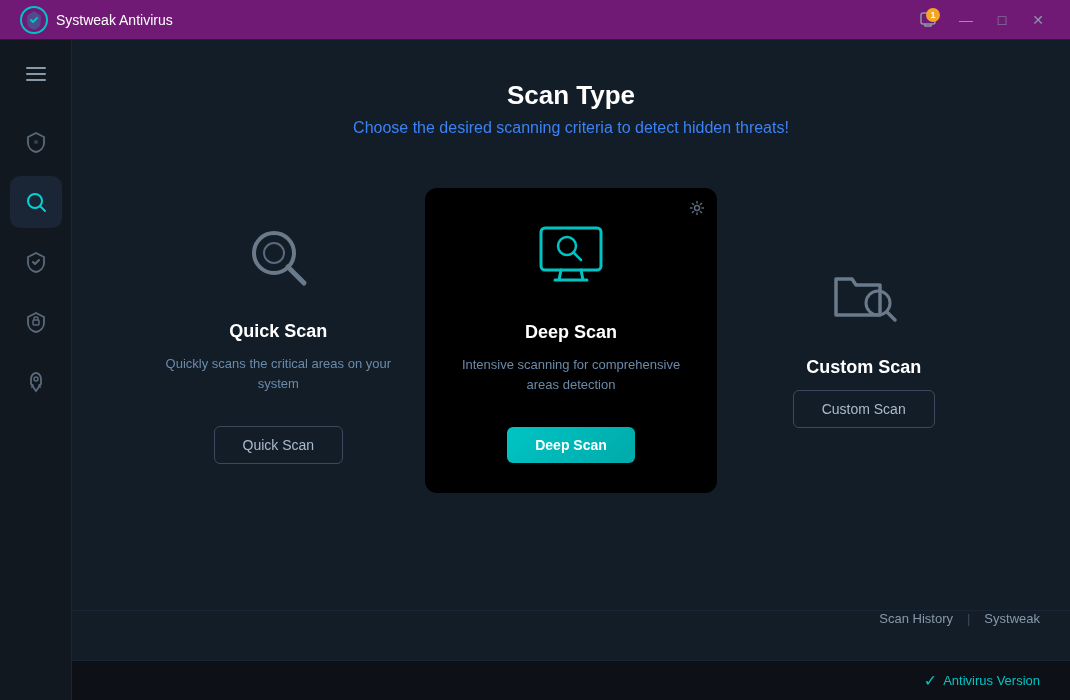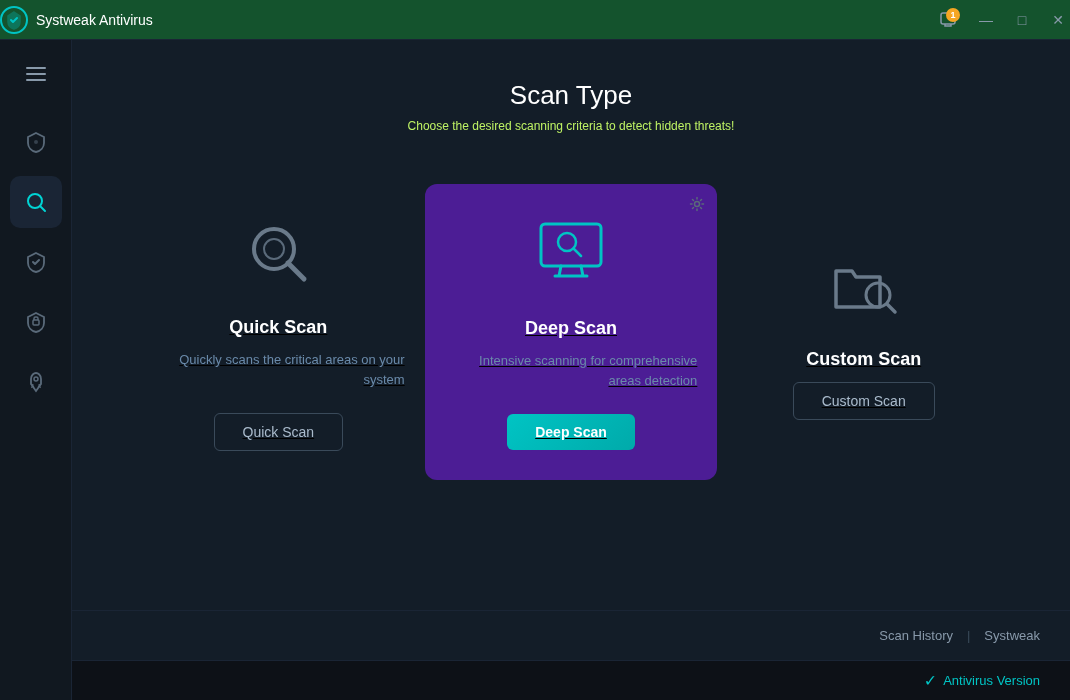--- a/index.html
+++ b/index.html
@@ -10,24 +10,24 @@
       background: #0d1117;
       font-family: 'Segoe UI', Arial, sans-serif;
       overflow: hidden;
       display: flex;
       flex-direction: column;
     }
 
     
     .titlebar {
       height: 40px;
-      background: #14532d;
-      display: flex;
-      align-items: center;
-      padding: 0 0;
+      background: #701a75;
+      display: flex;
+      align-items: center;
+      padding: 0 20px;
       flex-shrink: 0;
       border-bottom: 1px solid #1a2535;
     }
 
     .titlebar-logo {
       display: flex;
       align-items: center;
       gap: 8px;
       flex: 1;
     }
@@ -156,53 +156,52 @@
       flex: 1;
       display: flex;
       flex-direction: column;
       align-items: center;
       padding: 40px 60px 20px;
     }
 
     .page-title {
       color: #ffffff;
       font-size: 26px;
-      font-weight: 400;
+      font-weight: 700;
       margin-bottom: 8px;
     }
 
     .page-subtitle {
-      color: #bef264;
-      font-size: 12px;
+      color: #3b82f6;
+      font-size: 16px;
       margin-bottom: 50px;
     }
 
     
     .scan-cards {
       display: flex;
       gap: 0;
       align-items: center;
       justify-content: center;
       width: 100%;
       max-width: 900px;
-      text-decoration: underline;
     }
 
     
     .scan-card {
       flex: 1;
       display: flex;
       flex-direction: column;
       align-items: center;
       padding: 30px 20px;
       position: relative;
     }
 
     .scan-card.active-card {
-      background: #4c1d95;
+      background: #000000;
       border-radius: 12px;
       padding: 30px 20px;
     }
 
     .settings-btn {
       position: absolute;
       top: 12px;
       right: 12px;
       color: #5a6a7a;
       cursor: pointer;
@@ -221,23 +220,23 @@
     .scan-card-title {
       color: #ffffff;
       font-size: 18px;
       font-weight: 600;
       margin-bottom: 12px;
     }
 
     .scan-card-desc {
       color: #6a8aaa;
       font-size: 13px;
-      text-align: right;
+      text-align: center;
       line-height: 1.5;
-      margin-bottom: 23px;
+      margin-bottom: 32px;
       min-height: 40px;
     }
 
     .scan-btn {
       padding: 10px 28px;
       border-radius: 6px;
       font-size: 14px;
       font-weight: 500;
       cursor: pointer;
       border: 1px solid #3a4a5a;
@@ -251,21 +250,20 @@
       border: none;
       color: #ffffff;
       font-weight: 600;
     }
 
     
     .footer-bar {
       height: 50px;
       border-top: 1px solid #1a2535;
       display: flex;
-      align-items: center;
       justify-content: flex-end;
       padding: 0 30px;
       gap: 0;
     }
 
     .footer-link {
       color: #8899aa;
       font-size: 13px;
       cursor: pointer;
     }

